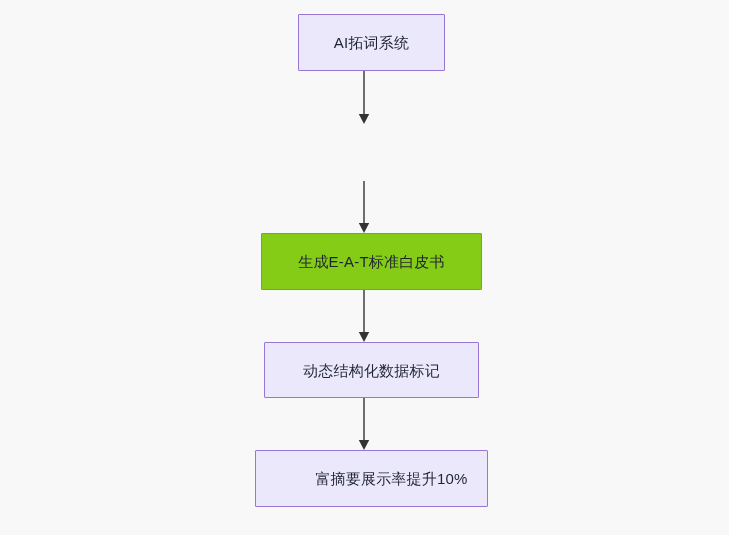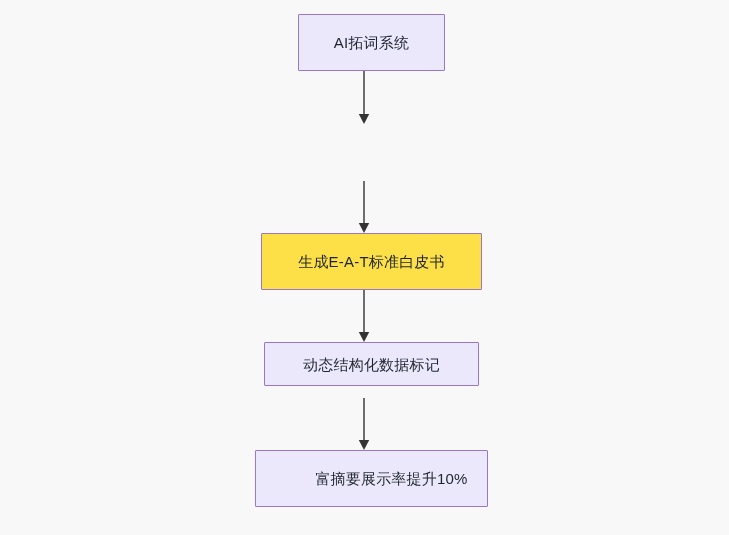--- a/index.html
+++ b/index.html
@@ -69,22 +69,22 @@
     </div>
     <div class="edge" style="left: 357px; top: 398px; height: 52px;">
       <svg width="14" height="52" viewBox="0 0 14 52">
         <line x1="7" y1="0" x2="7" y2="43" stroke="#6e6e6e" stroke-width="2"></line>
         <polygon points="1.8,42 12.2,42 7,52" fill="#333333"></polygon>
       </svg>
     </div>
     <div class="node" style="left: 298px; top: 14px; width: 147px; height: 57px; background: rgb(235, 232, 252); border-color: rgb(152, 118, 214);">
       <span class="node-label" style="color: rgb(31, 36, 48);">AI拓词系统</span>
     </div>
-    <div class="node" style="left: 261px; top: 233px; width: 221px; height: 57px; background: #fde047; border-color: rgb(152, 118, 214);">
+    <div class="node" style="left: 261px; top: 233px; width: 221px; height: 57px; background: #84cc16; border-color: rgb(152, 118, 214);">
       <span class="node-label" style="color: rgb(31, 36, 48);">生成E-A-T标准白皮书</span>
     </div>
-    <div class="node" style="left: 264px; top: 342px; width: 215px; height: 44px; background: rgb(235, 232, 252); border-color: rgb(152, 118, 214);">
+    <div class="node" style="left: 264px; top: 342px; width: 215px; height: 56px; background: rgb(235, 232, 252); border-color: rgb(152, 118, 214);">
       <span class="node-label" style="color: rgb(31, 36, 48);">动态结构化数据标记</span>
     </div>
     <div class="node" style="left: 255px; top: 450px; width: 233px; height: 57px; background: rgb(235, 232, 252); border-color: rgb(152, 118, 214); padding-left: 40px;">
       <span class="node-label" style="color: rgb(31, 36, 48);">富摘要展示率提升10%</span>
     </div>
   </div>
 
 </body></html>

